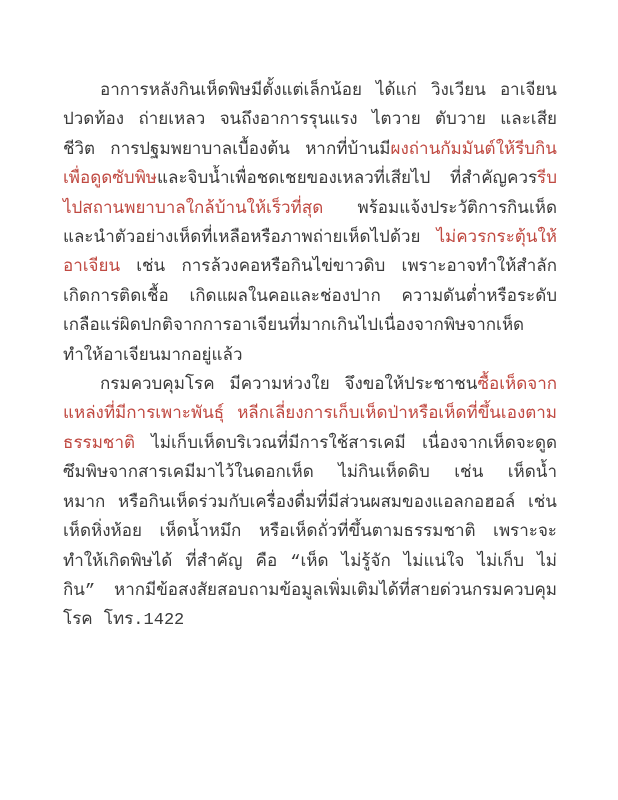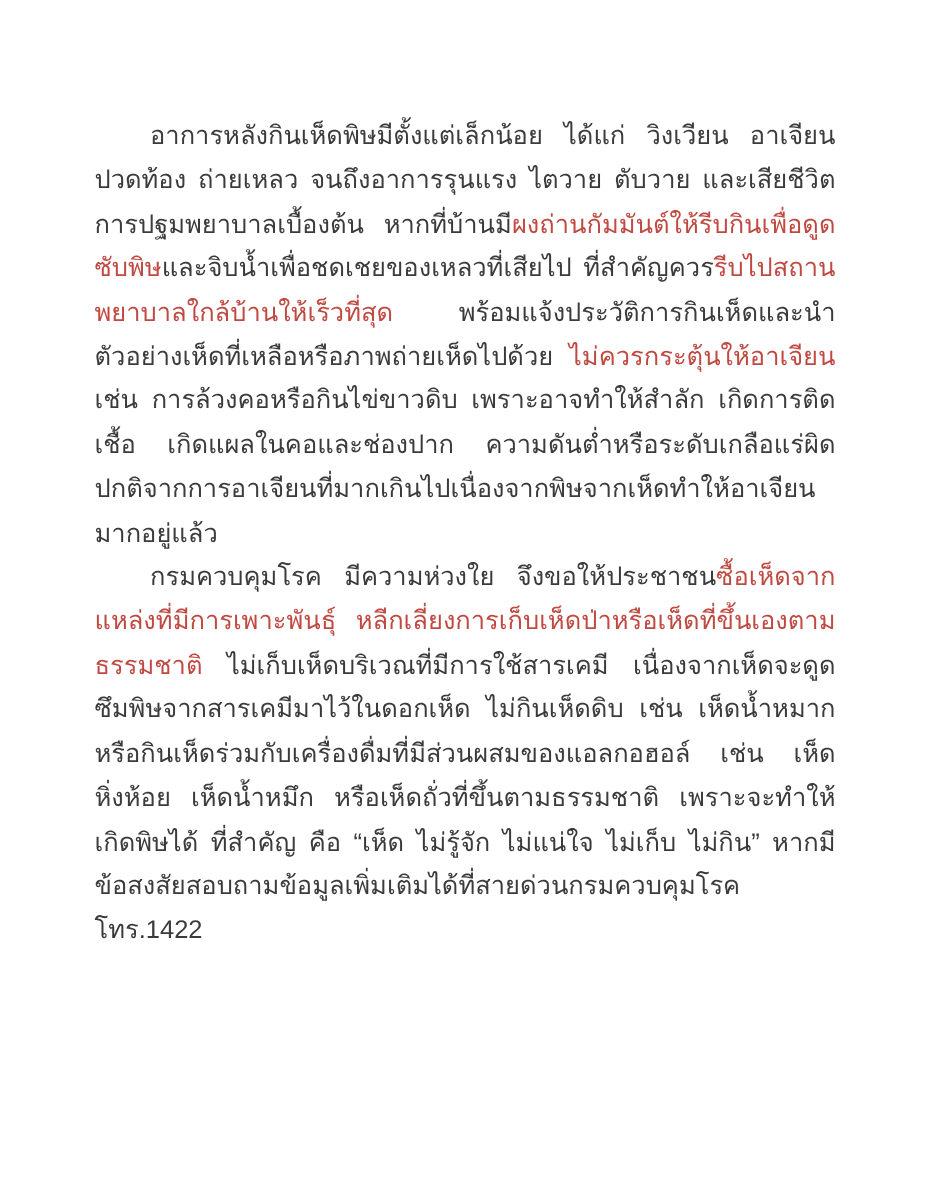--- a/index.html
+++ b/index.html
@@ -6,21 +6,21 @@
     margin: 0;
     padding: 0;
     background: #ffffff;
   }
   .page {
     position: relative;
     width: 618px;
     height: 800px;
     background: #ffffff;
     overflow: hidden;
-    font-family: Liberation Sans, sans-serif;
+    font-family: Liberation Mono, monospace;
   }
   .text-block {
     position: absolute;
     left: 63px;
     top: 76px;
     width: 494px;
   }
   p.para {
     margin: 0;
     padding: 0;

